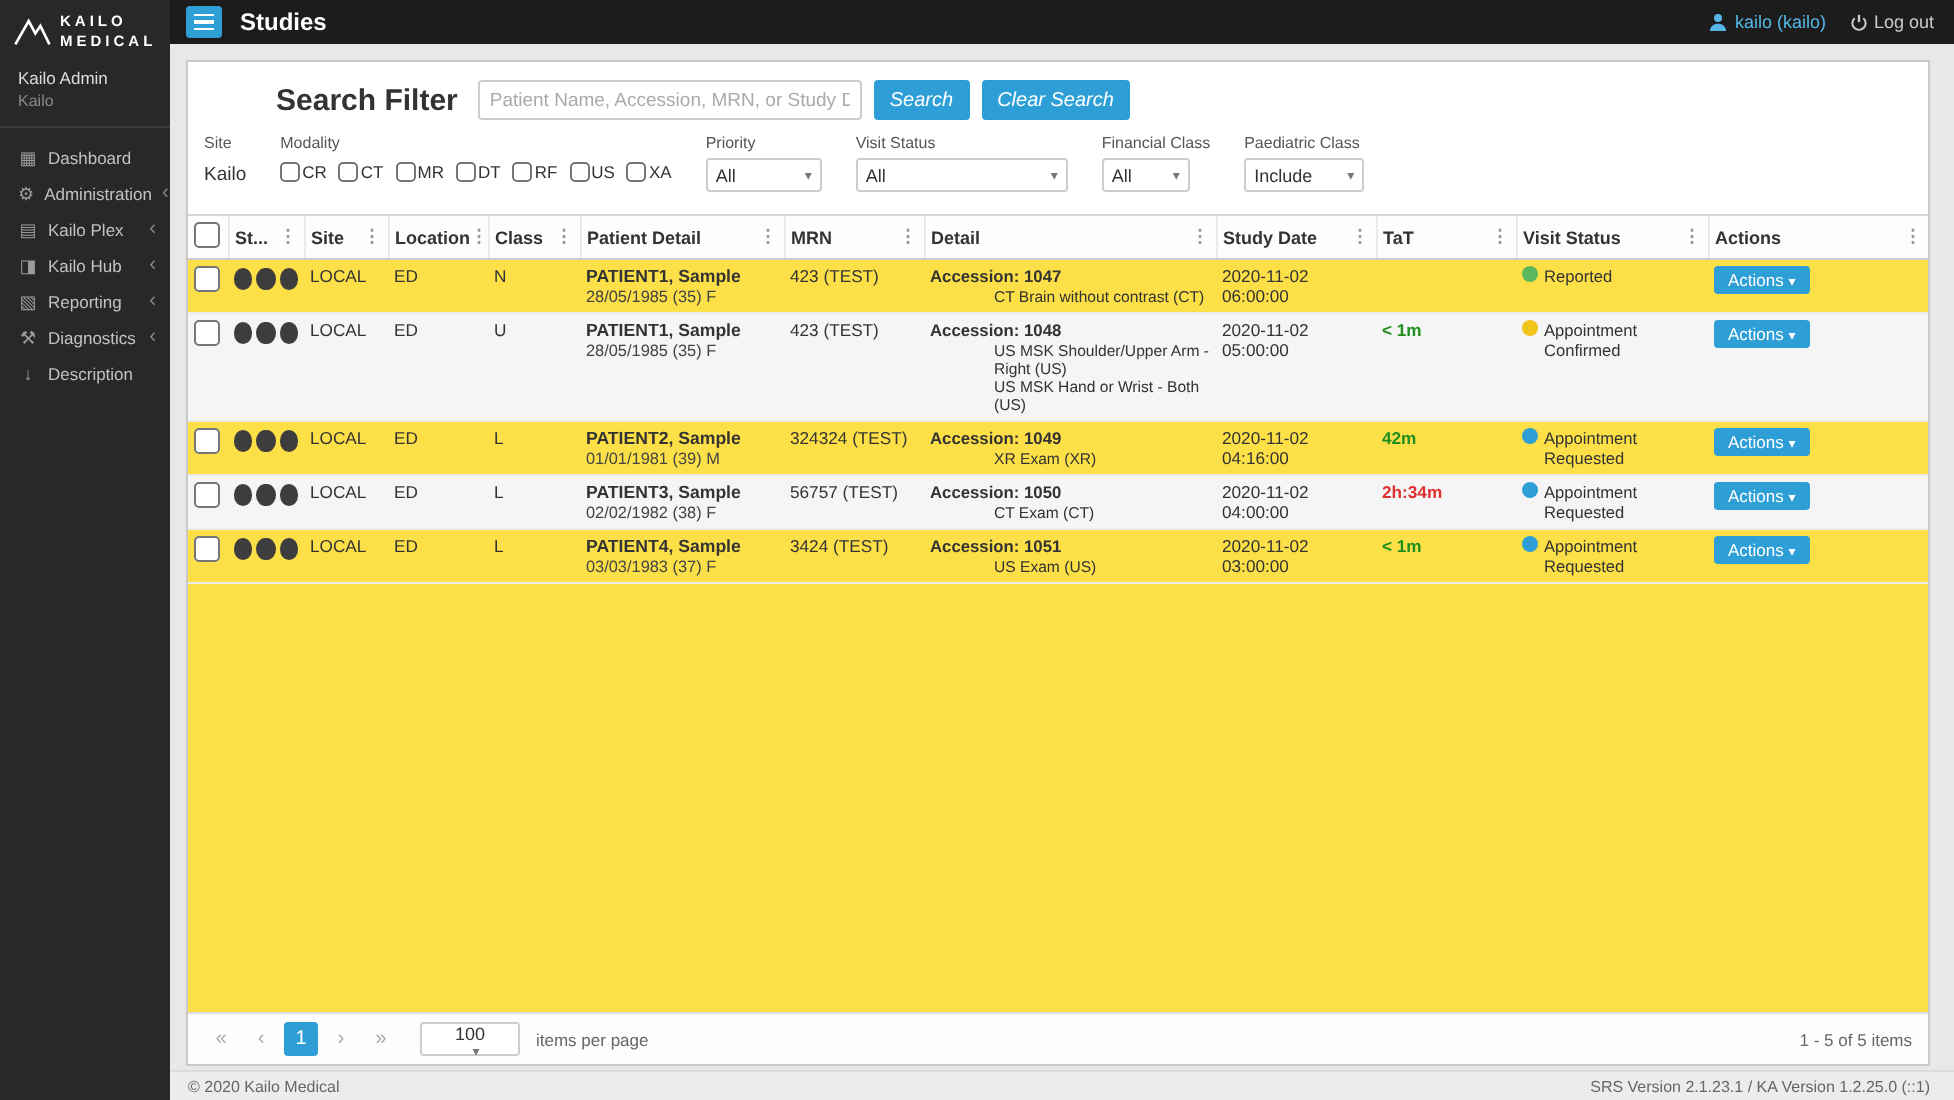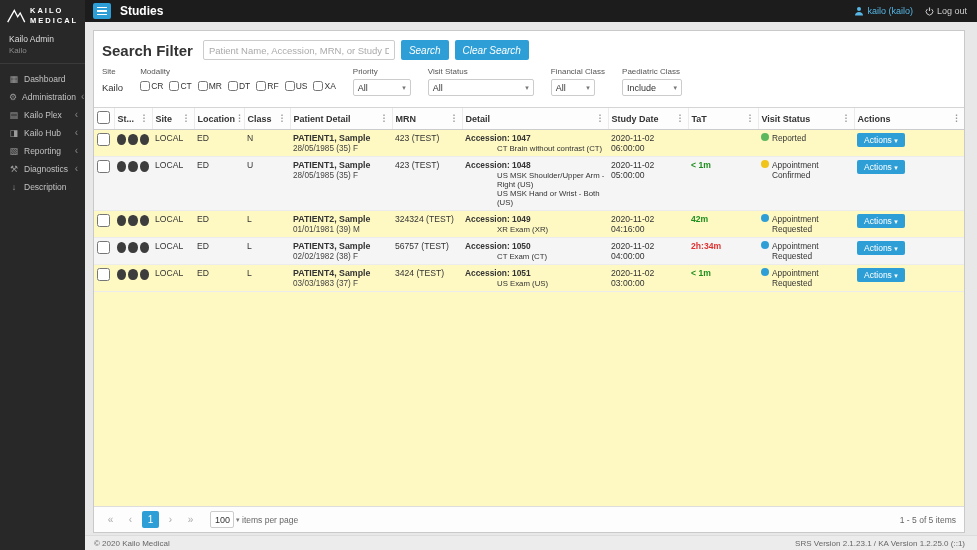--- a/index.html
+++ b/index.html
@@ -32,37 +32,37 @@
   .sidebar-user .org { color: #8a8a8a; font-size: 8px; margin-top: 2px; }
   .nav { margin-top: 6px; }
   .nav-item { display: flex; align-items: center; gap: 5px; height: 18px; padding: 0 7px 0 9px; color: #c2c2c2; font-size: 8.5px; cursor: pointer; }
   .nav-icon { color: #9a9a9a; font-size: 9px; width: 10px; text-align: center; }
   .nav-chevron { margin-left: auto; color: #888; font-size: 10px; line-height: 1; }
 
   
   .main { position: absolute; left: 85px; top: 22px; right: 0; bottom: 15px; }
   .panel { position: absolute; left: 8px; top: 8px; right: 12px; bottom: 2px; background: #fff; border: 1px solid #c9c9c9; }
 
-  .search-row { display: flex; align-items: center; gap: 6px; padding: 9px 8px 5px 8px; }
+  .search-row { display: flex; align-items: center; gap: 6px; padding: 9px 8px 5px 8px; margin-left: 36px; }
   .search-heading { font-size: 15px; font-weight: bold; color: #333; margin-right: 4px; }
   .search-input { width: 192px; height: 20px; border: 1px solid #ccc; border-radius: 2px; padding: 0 5px; font-size: 9.5px; font-family: inherit; color: #333; }
   .search-input::placeholder { color: #aaa; }
   .btn-blue { background: #2e9fd6; color: #fff; border: none; border-radius: 2px; height: 20px; padding: 0 8px; font-size: 10px; font-family: inherit; cursor: pointer; font-style: italic; }
 
   .filter-row { display: flex; align-items: flex-start; gap: 17px; padding: 2px 8px 8px 8px; }
   .flabel { font-size: 8px; color: #555; margin-bottom: 3px; white-space: nowrap; }
   .fvalue { font-size: 9.5px; color: #333; padding-top: 3px; }
   .mod-group { display: flex; gap: 6px; padding-top: 2px; }
   .mod-check { display: flex; align-items: center; gap: 1px; font-size: 8.5px; color: #333; cursor: pointer; }
   .mod-check input { width: 10px; height: 10px; margin: 0; }
   .select { display: flex; align-items: center; justify-content: space-between; border: 1px solid #ccc; border-radius: 2px; background: #fff; height: 17px; padding: 0 4px; font-size: 9px; color: #333; cursor: pointer; }
   .select .caret { color: #777; font-size: 7px; margin-left: 6px; }
 
   
-  .grid { position: absolute; left: 0; right: 0; top: 76px; bottom: 26px; overflow: hidden; border-top: 1px solid #d5d5d5; background: #fef9c3; }
+  .grid { position: absolute; left: 0; right: 0; top: 76px; bottom: 26px; overflow: hidden; border-top: 1px solid #d5d5d5; background: #fde047; }
   table { width: 100%; border-collapse: collapse; table-layout: fixed; }
   thead th { background: #fdfdfd; border-bottom: 1px solid #ccc; border-right: 1px solid #ebebeb; font-size: 9px; text-align: left; padding: 3px 3px; height: 16px; color: #333; }
   thead th:last-child { border-right: none; }
   .hcell { display: flex; align-items: center; justify-content: space-between; }
   .hmenu { color: #999; cursor: pointer; font-size: 9px; line-height: 1; }
   tbody td { border-bottom: 1px solid #ececec; padding: 3px 3px; vertical-align: top; font-size: 8.6px; color: #333; }
   tbody tr:nth-child(even) { background: #f5f5f5; }
   .pname { font-weight: bold; font-size: 8.8px; }
   .pdob { font-size: 8.2px; color: #444; margin-top: 1px; }
   .sicons { display: flex; gap: 2px; padding-top: 1px; }
@@ -73,21 +73,21 @@
   .vs-inner { display: flex; align-items: flex-start; }
   .dot { width: 8px; height: 8px; border-radius: 50%; display: inline-block; margin-right: 3px; flex: none; background: #999; }
   .vs-text { font-size: 8.3px; }
   .actions-btn { background: #2e9fd6; color: #fff; border: none; border-radius: 2px; font-size: 8.5px; padding: 2px 7px; cursor: pointer; font-family: inherit; }
   .actions-btn .caret { font-size: 7px; }
 
   
   .pager { position: absolute; left: 0; right: 0; bottom: 0; height: 26px; border-top: 1px solid #ddd; background: #fdfdfd; display: flex; align-items: center; gap: 3px; padding: 0 8px; font-size: 8.5px; color: #666; }
   .pg-btn { width: 17px; height: 17px; border: none; background: transparent; color: #aaa; font-size: 10px; cursor: pointer; border-radius: 2px; font-family: inherit; }
   .pg-num { background: #2e9fd6; color: #fff; }
-  .page-size { width: 24px; margin-left: 8px; }
+  .page-size { width: 50px; margin-left: 8px; flex-direction: column; }
   .pager-label { margin-left: 5px; }
   .pager-info { margin-left: auto; }
 
   
   .footer { position: absolute; left: 85px; right: 0; bottom: 0; height: 15px; display: flex; align-items: center; justify-content: space-between; padding: 0 12px 0 9px; font-size: 8px; color: #666; background: #ececec; border-top: 1px solid #dcdcdc; }
 </style>
 </head>
 <body>
 
 <div class="topbar">

